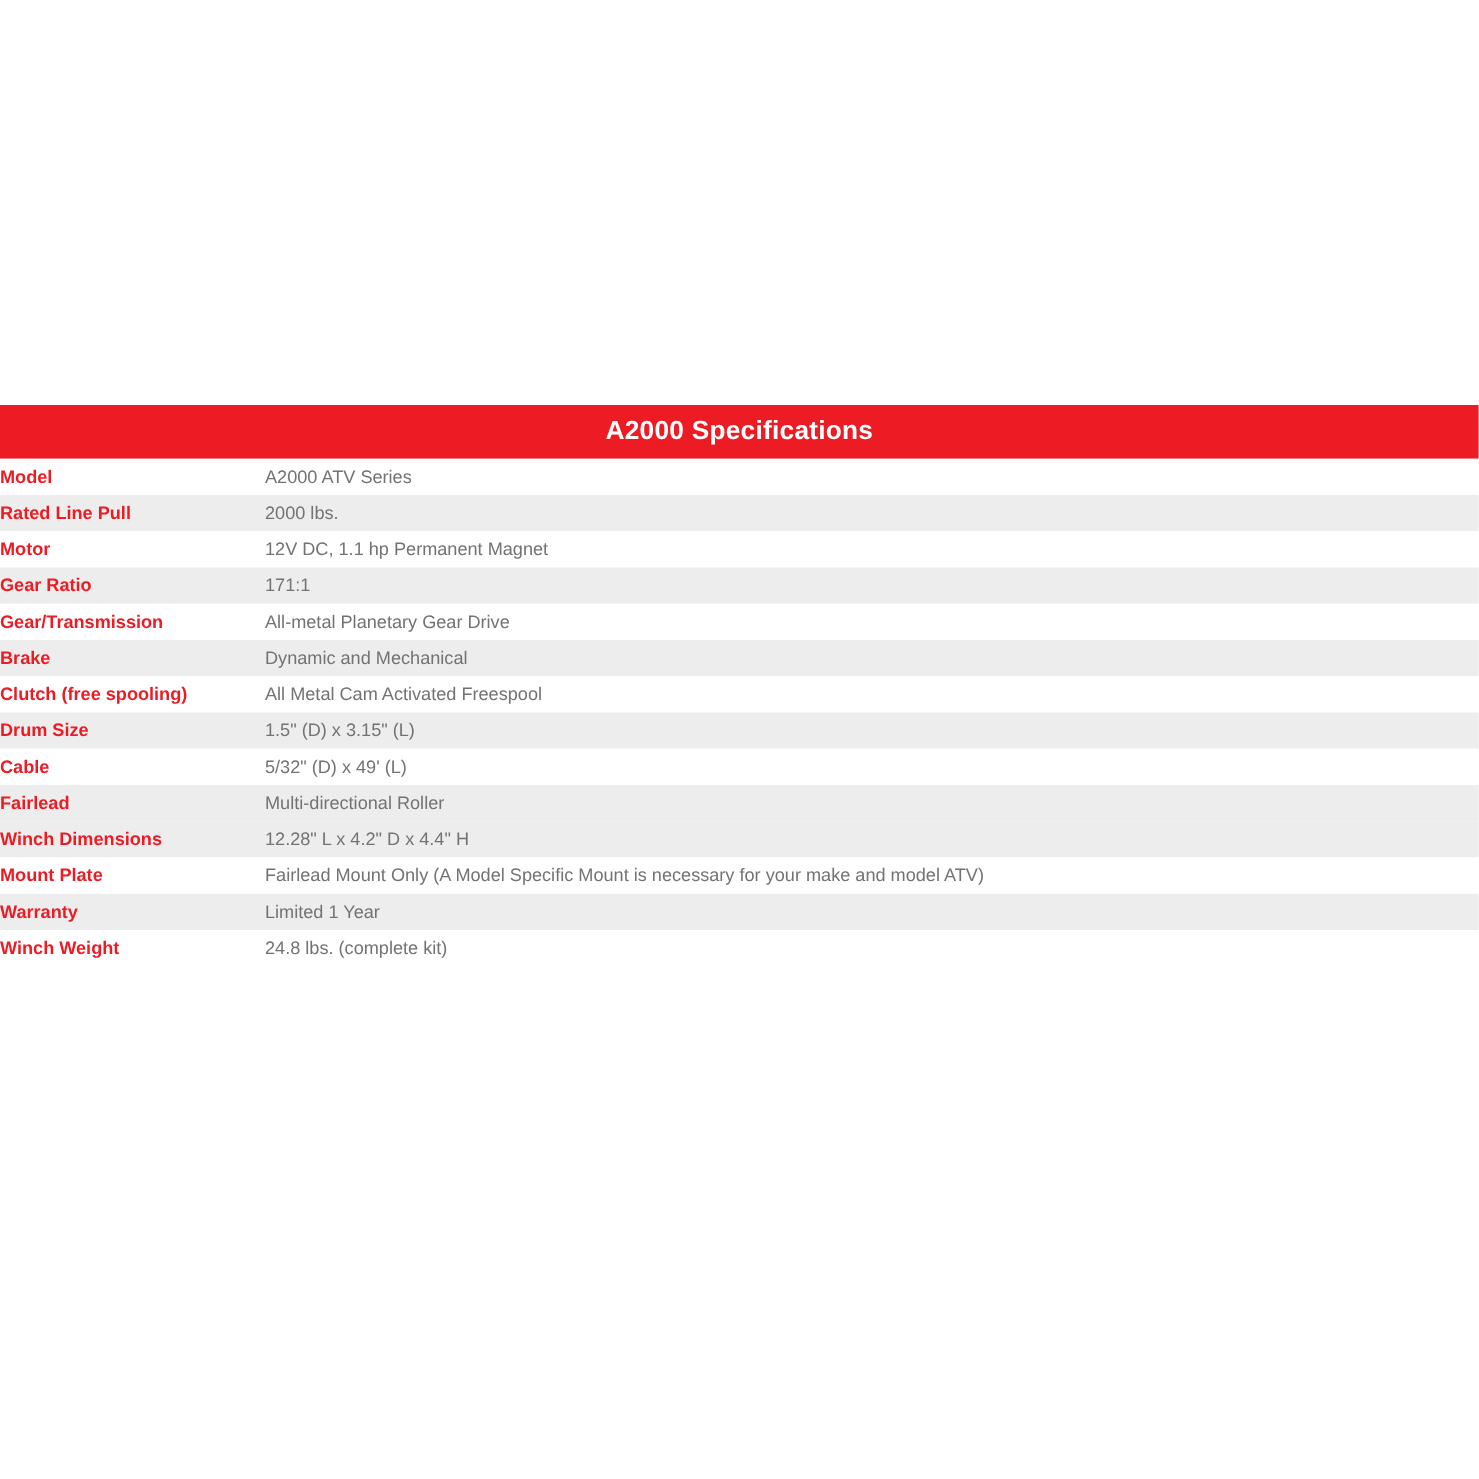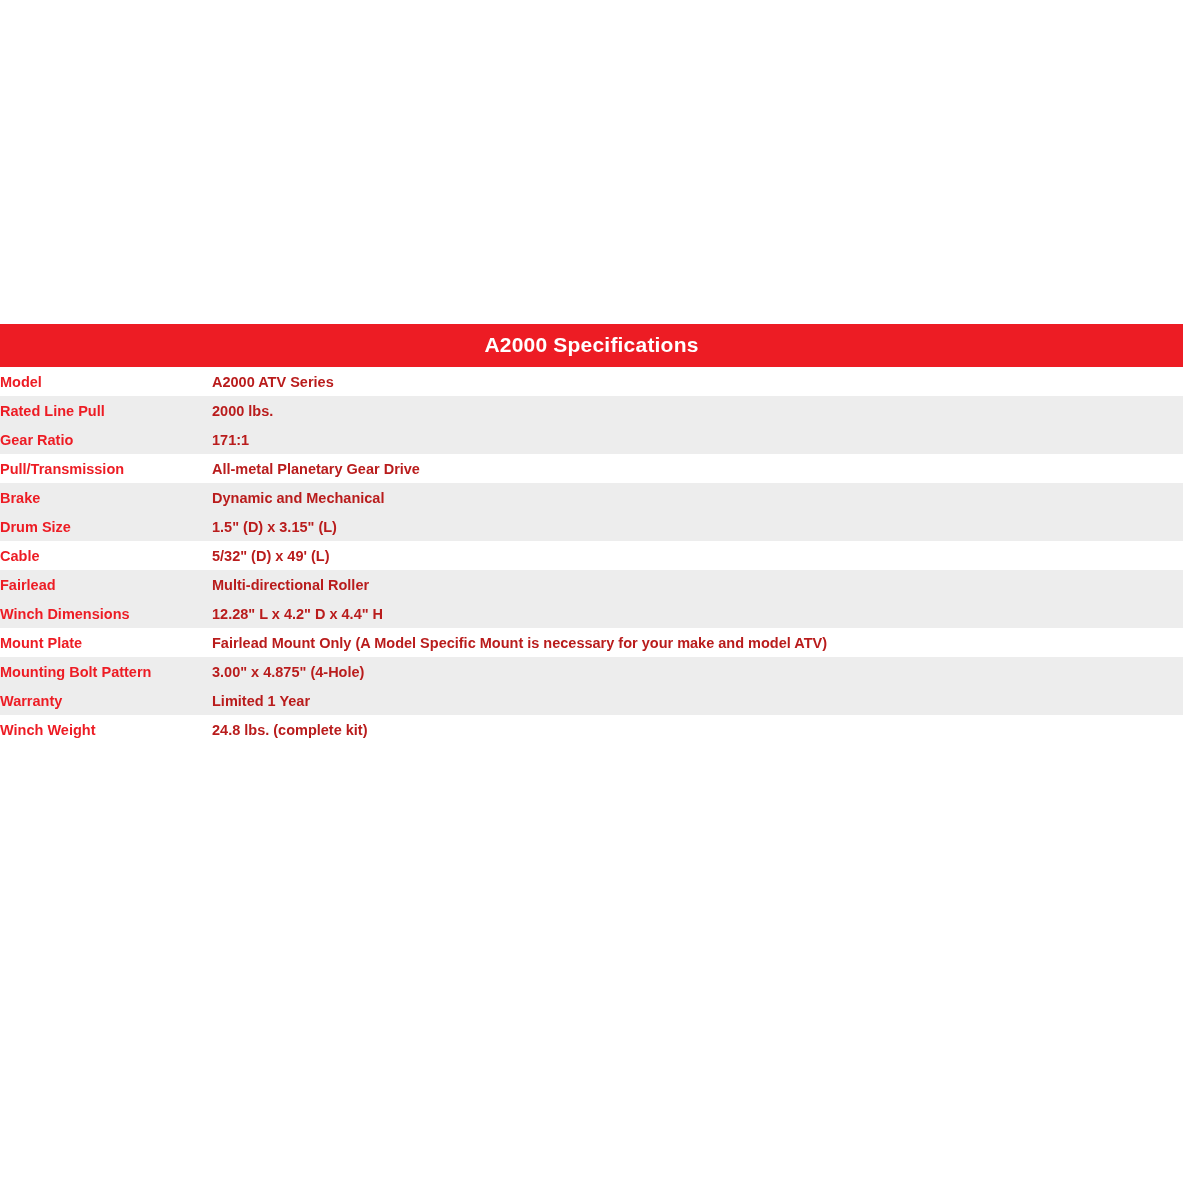--- a/index.html
+++ b/index.html
@@ -57,53 +57,61 @@
   }
   td.spec-label {
     width: 212px;
     color: #ed1c24;
     font-size: 14.5px;
     font-weight: bold;
     padding-left: 6px;
     white-space: nowrap;
   }
   td.spec-value {
-    color: #b91c1c;
+    color: #737373;
     font-size: 14.5px;
-    font-weight: bold;
+    font-weight: normal;
     padding-left: 2px;
   }
 </style>
 </head>
 <body>
 
 <div class="page">
   <div class="spec-table-wrap">
     <table class="spec-table">
       <caption>A2000 Specifications</caption>
       <tbody>
           <tr class="odd">
             <td class="spec-label">Model</td>
             <td class="spec-value">A2000 ATV Series</td>
           </tr>
           <tr class="even">
             <td class="spec-label">Rated Line Pull</td>
             <td class="spec-value">2000 lbs.</td>
           </tr>
+          <tr class="odd">
+            <td class="spec-label">Motor</td>
+            <td class="spec-value">12V DC, 1.1 hp Permanent Magnet</td>
+          </tr>
           <tr class="even">
             <td class="spec-label">Gear Ratio</td>
             <td class="spec-value">171:1</td>
           </tr>
           <tr class="odd">
-            <td class="spec-label">Pull/Transmission</td>
+            <td class="spec-label">Gear/Transmission</td>
             <td class="spec-value">All-metal Planetary Gear Drive</td>
           </tr>
           <tr class="even">
             <td class="spec-label">Brake</td>
             <td class="spec-value">Dynamic and Mechanical</td>
+          </tr>
+          <tr class="odd">
+            <td class="spec-label">Clutch (free spooling)</td>
+            <td class="spec-value">All Metal Cam Activated Freespool</td>
           </tr>
           <tr class="even">
             <td class="spec-label">Drum Size</td>
             <td class="spec-value">1.5" (D) x 3.15" (L)</td>
           </tr>
           <tr class="odd">
             <td class="spec-label">Cable</td>
             <td class="spec-value">5/32" (D) x 49' (L)</td>
           </tr>
           <tr class="even">
@@ -112,24 +120,20 @@
           </tr>
           <tr class="even">
             <td class="spec-label">Winch Dimensions</td>
             <td class="spec-value">12.28" L x 4.2" D x 4.4" H</td>
           </tr>
           <tr class="odd">
             <td class="spec-label">Mount Plate</td>
             <td class="spec-value">Fairlead Mount Only (A Model Specific Mount is necessary for your make and model ATV)</td>
           </tr>
           <tr class="even">
-            <td class="spec-label">Mounting Bolt Pattern</td>
-            <td class="spec-value">3.00" x 4.875" (4-Hole)</td>
-          </tr>
-          <tr class="even">
             <td class="spec-label">Warranty</td>
             <td class="spec-value">Limited 1 Year</td>
           </tr>
           <tr class="odd">
             <td class="spec-label">Winch Weight</td>
             <td class="spec-value">24.8 lbs. (complete kit)</td>
           </tr>
         </tbody>
     </table>
   </div>

